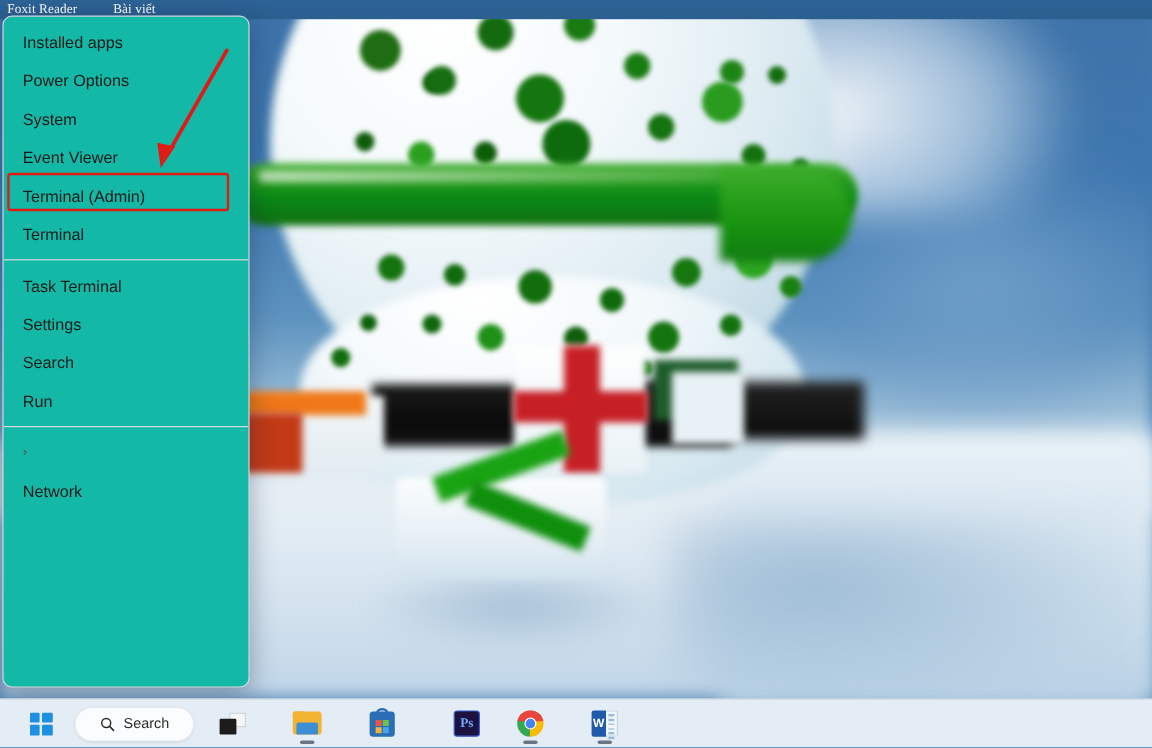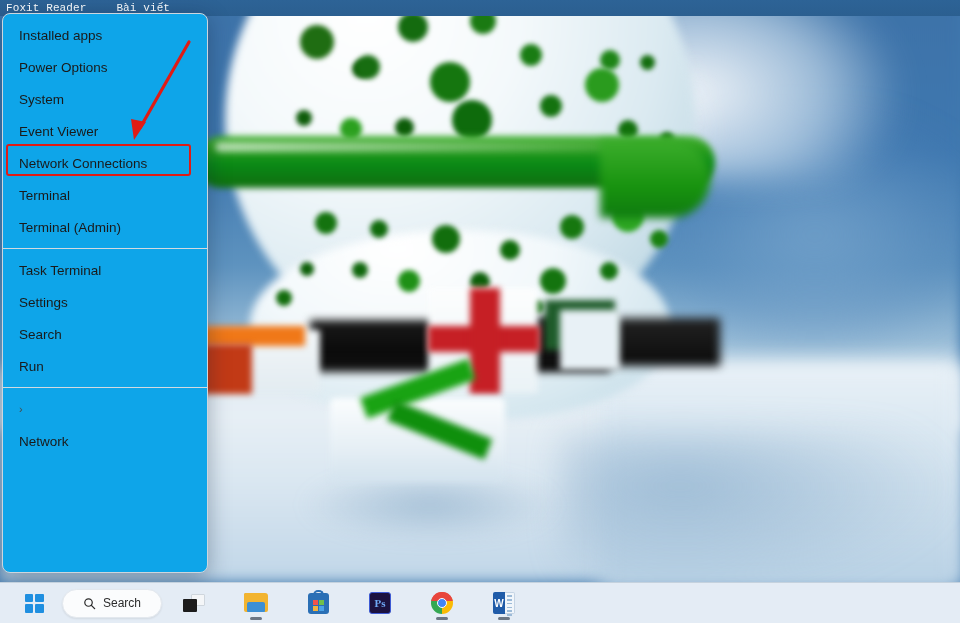--- a/index.html
+++ b/index.html
@@ -135,29 +135,29 @@
   }
 
   
   #topbar {
     position:absolute; left:0; top:0; width:960px; height:16px;
     background:linear-gradient(180deg,#2d6396 0%,#2b5f90 100%);
     color:#ffffff;
     font-size:11px;
     display:flex; align-items:center;
     z-index:20;
-    font-family:Liberation Mono, monospace;
+    font-family:Liberation Serif, serif;
   }
   #topbar .tb-item { padding:0 0 0 6px; white-space:nowrap; letter-spacing:.1px; }
   #topbar .tb-item.second { margin-left:24px; }
 
   
   #winx-menu {
     position:absolute; left:2px; top:13px; width:206px; height:560px;
-    background:#0ea5e9;
+    background:#14b8a6;
     border:1px solid #cdd6de;
     border-radius:8px;
     box-shadow:0 6px 22px rgba(10,30,55,.35);
     z-index:30;
     overflow:hidden;
     padding-top:5px;
   }
   .menu-item {
     height:32px;
     display:flex; align-items:center;
@@ -352,27 +352,24 @@
     <div class="menu-item">
       <span class="mi-label">Power Options</span>
     </div>
     <div class="menu-item">
       <span class="mi-label">System</span>
     </div>
     <div class="menu-item">
       <span class="mi-label">Event Viewer</span>
     </div>
     <div class="menu-item">
-      <span class="mi-label">Network Connections</span>
+      <span class="mi-label">Terminal (Admin)</span>
     </div>
     <div class="menu-item">
       <span class="mi-label">Terminal</span>
-    </div>
-    <div class="menu-item">
-      <span class="mi-label">Terminal (Admin)</span>
     </div>
     <div class="menu-sep"></div>
     <div class="menu-item">
       <span class="mi-label">Task Terminal</span>
     </div>
     <div class="menu-item">
       <span class="mi-label">Settings</span>
     </div>
     <div class="menu-item">
       <span class="mi-label">Search</span>
@@ -436,21 +433,21 @@
         <span class="st-handle"></span>
         <span class="st-grid">
           <b style="background:#f2544a"></b>
             <b style="background:#6fc04a"></b>
           <b style="background:#f2b33d"></b>
             <b style="background:#4aa3e8"></b>
         </span>
       </span>
     </div>
 
-    <div class="tb-btn" style="margin-left:22px;">
+    <div class="tb-btn" style="margin-left:22px;justify-content:flex-end;">
       <span class="psicon">Ps</span>
     </div>
 
     <div class="tb-btn" style="margin-left:22px;">
       <span class="chrome">
         <span class="cr-red"></span>
         <span class="cr-center"></span>
       </span>
       <span class="tb-indicator"></span>
     </div>

